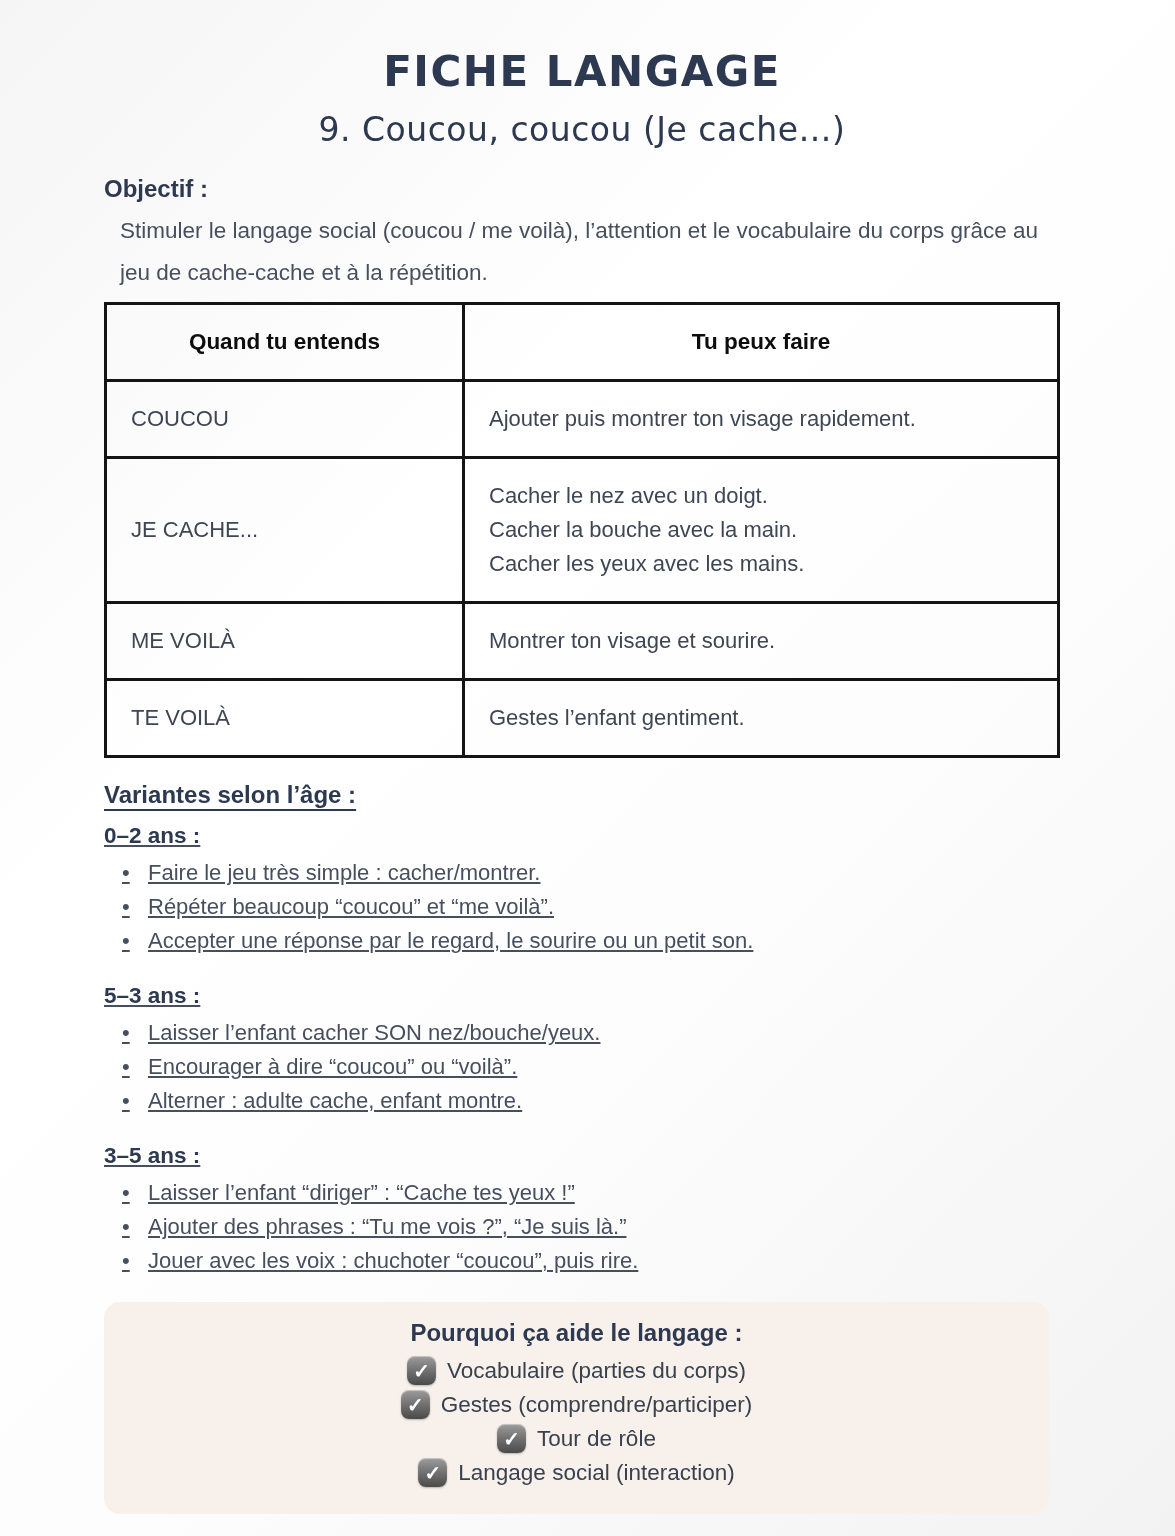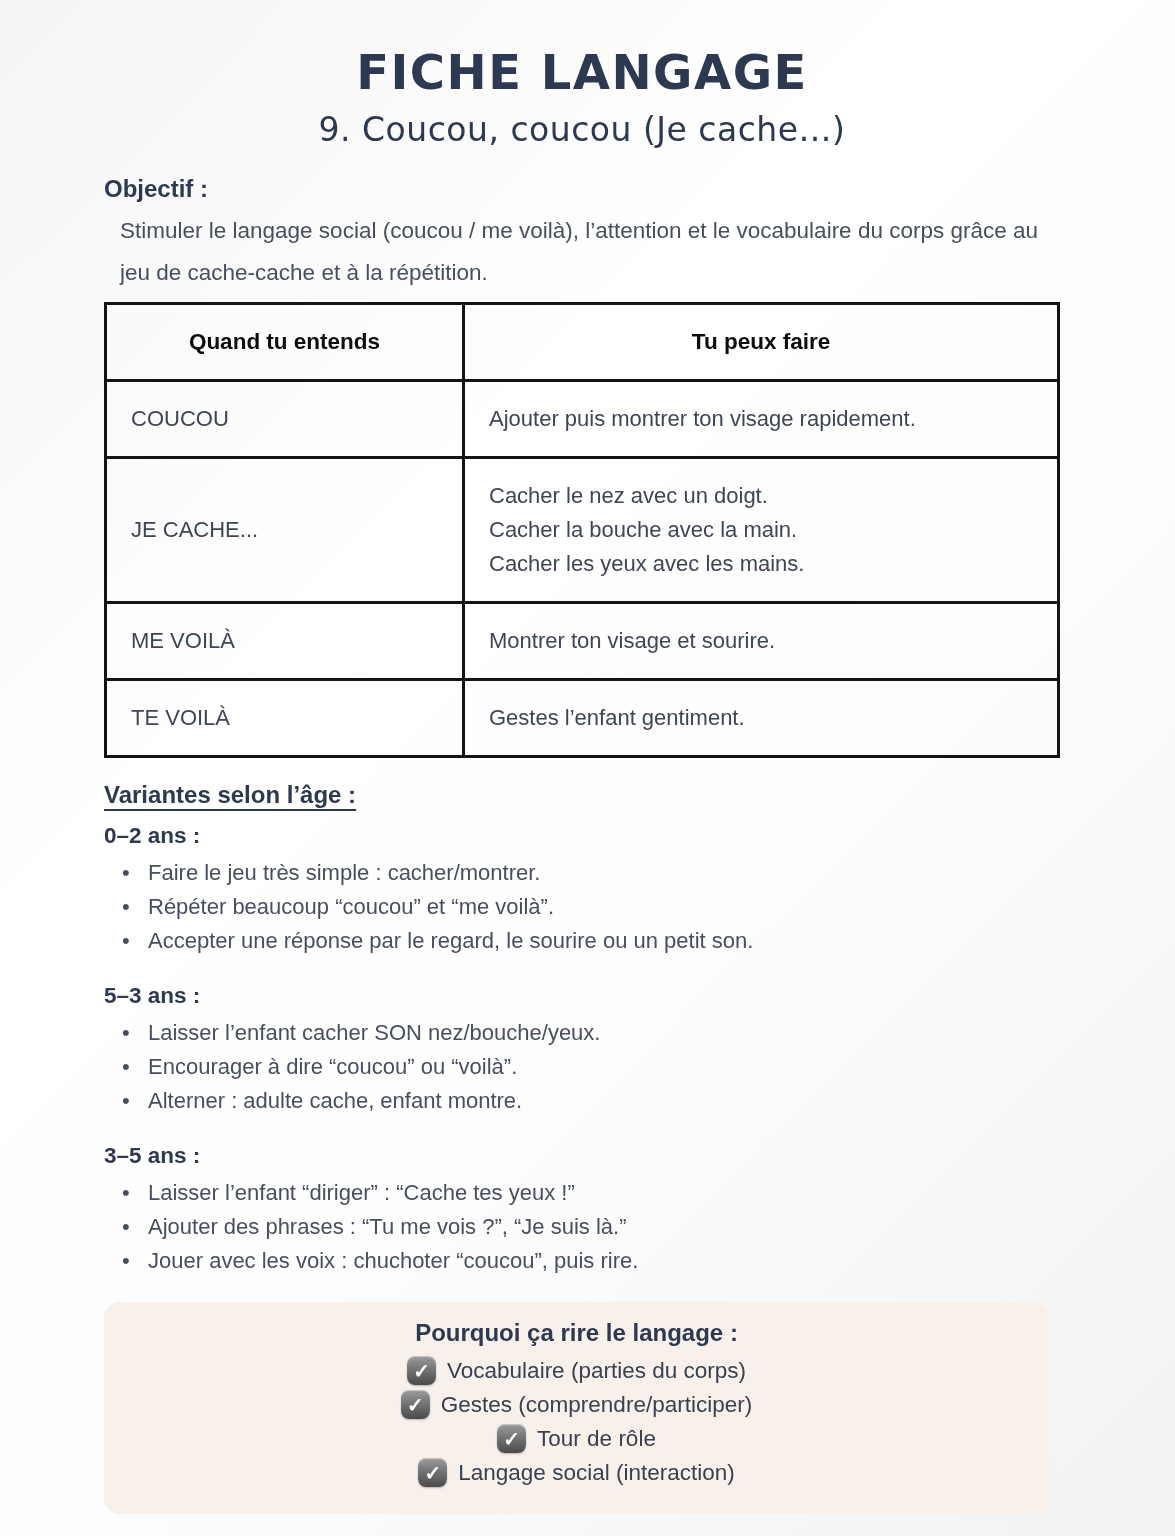--- a/index.html
+++ b/index.html
@@ -14,21 +14,21 @@
   }
   .page {
     width: 1175px;
     height: 1536px;
     padding: 48px 115px 0 104px;
   }
 
   
   .title {
     font-family: "DejaVu Sans", sans-serif;
-    font-size: 48px;
+    font-size: 42px;
     line-height: 48px;
     font-weight: bold;
     letter-spacing: 1.5px;
     color: #2d3950;
     text-align: center;
     margin: 0 0 12px 0;
   }
   .subtitle {
     font-family: "DejaVu Sans", sans-serif;
     font-size: 33px;
@@ -86,21 +86,21 @@
   .variants-heading {
     font-size: 24px;
     line-height: 30px;
     font-weight: bold;
     color: #2d3950;
     text-decoration: underline;
     text-decoration-thickness: 2px;
     text-underline-offset: 6px;
     margin: 0 0 12px 0;
   }
-  .variant-section { margin: 0 0 24px 0; }
+  .variant-section { margin: 0 0 24px 0; text-decoration: underline; }
   .variant-label {
     font-size: 22.5px;
     line-height: 28px;
     font-weight: bold;
     color: #2d3950;
     margin: 0 0 6px 0;
   }
   ul.bullets { list-style: none; margin: 0; padding: 0 0 0 18px; }
   ul.bullets li {
     font-size: 22px;
@@ -256,21 +256,21 @@
             <li>
               <span class="bullet-dot">•</span>
               <span class="bullet-text">Jouer avec les voix : chuchoter “coucou”, puis rire.</span>
             </li>
           </ul>
         </div>
       </div>
   </section>
 
   <section class="why-box">
-    <h3 class="why-title">Pourquoi ça rire le langage :</h3>
+    <h3 class="why-title">Pourquoi ça aide le langage :</h3>
     <div id="checklist">
         <div class="check-row">
           <span class="check-icon">✓</span>
           <span class="check-label">Vocabulaire (parties du corps)</span>
         </div>
         <div class="check-row">
           <span class="check-icon">✓</span>
           <span class="check-label">Gestes (comprendre/participer)</span>
         </div>
         <div class="check-row">

